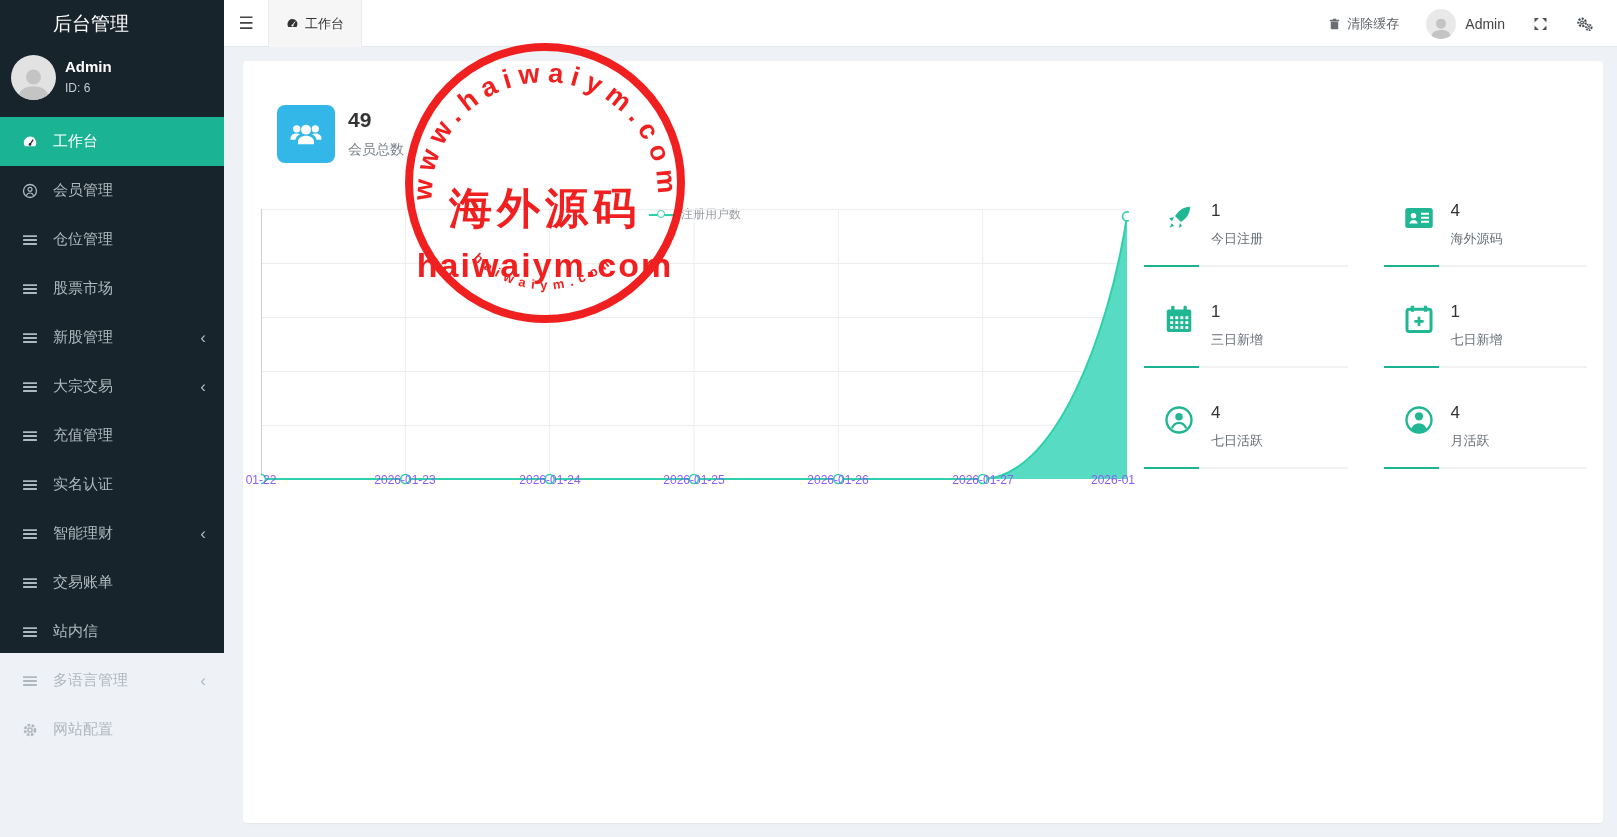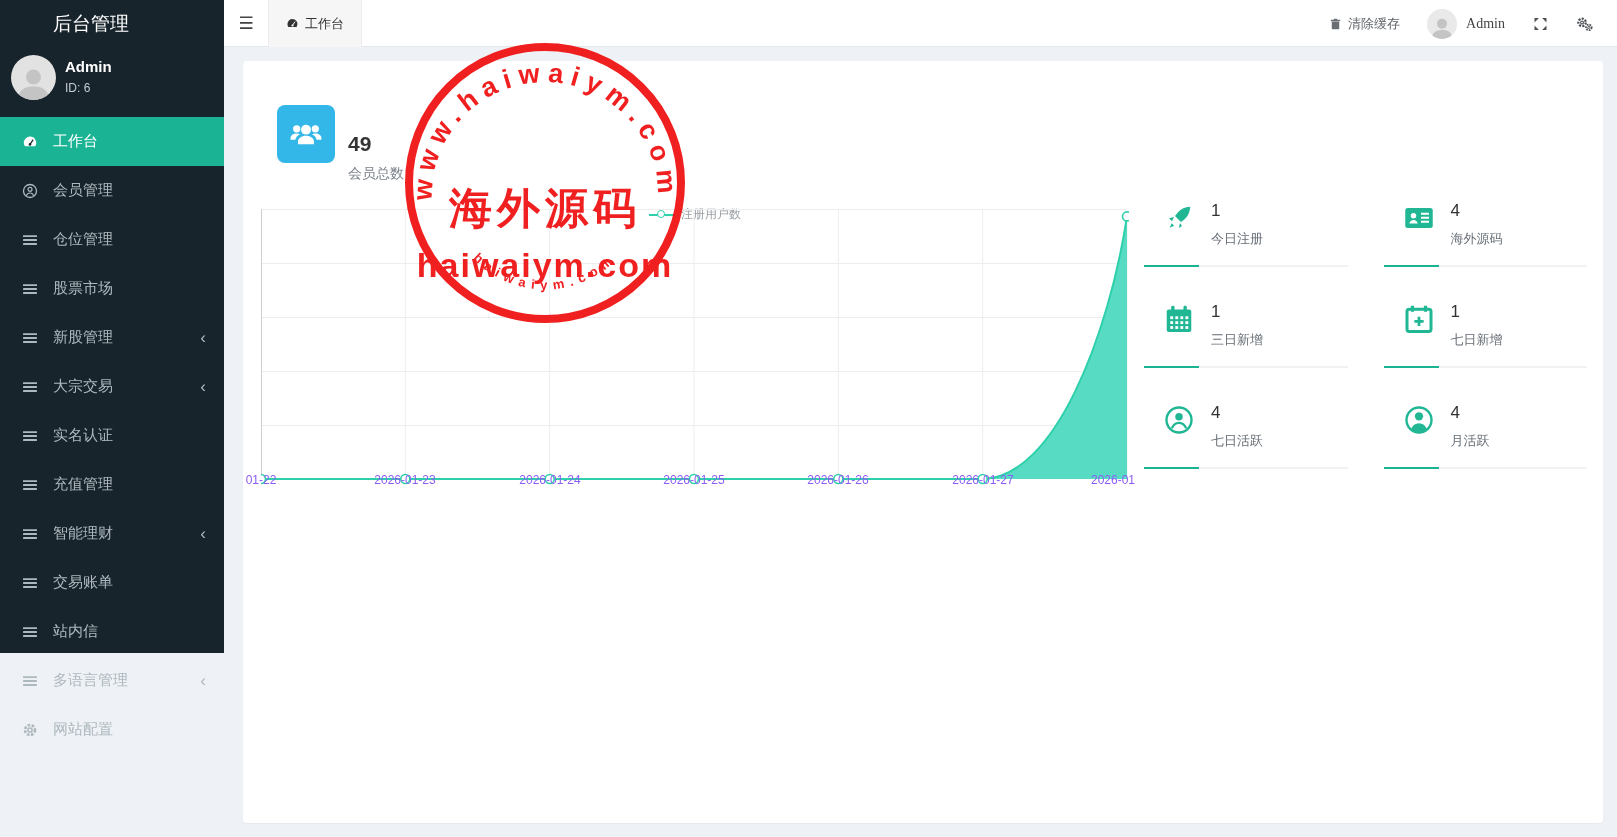--- a/index.html
+++ b/index.html
@@ -33,21 +33,21 @@
     background:#fff; border-bottom:1px solid #e4e7ea; z-index:4; }
   .hamburger { position:absolute; left:0; top:0; width:44px; height:47px;
     display:flex; align-items:center; justify-content:center; color:#444;
     font-size:17px; cursor:pointer; }
   .tb-tab { position:absolute; left:44px; top:0; height:47px; padding:0 17px;
     display:flex; align-items:center; gap:6px; background:#f6f6f6;
     border-left:1px solid #ececec; border-right:1px solid #ececec;
     color:#333; font-size:13px; cursor:pointer; }
   .tb-tab svg { width:13px; height:13px; color:#333; }
   .tb-right { position:absolute; right:0; top:0; height:47px; display:flex;
-    align-items:center; gap:27px; padding-right:24px;font-family:Liberation Serif, serif; }
+    align-items:center; gap:27px; padding-right:24px; }
   .tb-clear { display:flex; align-items:center; gap:6px; color:#5f6368;
     font-size:13px; cursor:pointer; }
   .tb-clear svg { width:13px; height:14px; color:#6b6f73; }
   .tb-user { display:flex; align-items:center; gap:9px; cursor:pointer; }
   .tb-avatar { width:30px; height:30px; border-radius:50%; background:#e9e9e9;
     overflow:hidden; }
   .tb-avatar svg { width:30px; height:30px; margin-top:4px; }
   .tb-username { color:#444; font-size:14px; }
   .tb-ic { width:17px; height:16px; color:#4a4f54; cursor:pointer; }
   .tb-ic svg { width:100%; height:100%; }
@@ -56,21 +56,21 @@
   .content { position:absolute; left:224px; top:47px; right:0; bottom:0;
     background:#eef1f5; }
   .card { position:absolute; left:19px; top:14px; right:14px; height:762px;
     background:#fff; border-radius:4px; box-shadow:0 1px 2px rgba(0,0,0,.04); }
 
   
   .stat { position:absolute; left:34px; top:44px; display:flex; }
   .stat-ic { width:58px; height:58px; border-radius:8px; background:#33b7e8;
     display:flex; align-items:center; justify-content:center; }
   .stat-ic svg { width:36px; height:32px; }
-  .stat-col { margin-left:13px; padding-top:3px;margin-top:24px; }
+  .stat-col { margin-left:13px; padding-top:3px; }
   .stat-num { font-size:21px; font-weight:bold; color:#333; }
   .stat-lab { font-size:14px; color:#7b828c; margin-top:9px; }
 
   
   .chart-wrap { position:absolute; left:18px; top:146px; width:868px; height:300px;padding-left:20px; }
   .legend { position:absolute; left:50%; top:-1px; transform:translateX(-50%);
     display:flex; align-items:center; gap:6px; color:#9aa0a6; font-size:12px;
     white-space:nowrap; }
   .lg-marker { position:relative; width:26px; height:12px; }
   .lg-marker .line { position:absolute; left:0; top:5px; width:26px; height:2px;
@@ -178,31 +178,31 @@
     <span class="mi-arrow">‹</span>
   </div>
   <div class="menu-item">
     <span class="mi-icon">
         <svg viewBox="0 0 16 16" fill="currentColor">
           <rect x="1" y="3.2" width="14" height="1.9" rx=".4"></rect>
           <rect x="1" y="7.1" width="14" height="1.9" rx=".4"></rect>
           <rect x="1" y="11" width="14" height="1.9" rx=".4"></rect>
         </svg>
       </span>
+    <span class="mi-label">充值管理</span>
+  </div>
+  <div class="menu-item">
+    <span class="mi-icon">
+        <svg viewBox="0 0 16 16" fill="currentColor">
+          <rect x="1" y="3.2" width="14" height="1.9" rx=".4"></rect>
+          <rect x="1" y="7.1" width="14" height="1.9" rx=".4"></rect>
+          <rect x="1" y="11" width="14" height="1.9" rx=".4"></rect>
+        </svg>
+      </span>
     <span class="mi-label">实名认证</span>
-  </div>
-  <div class="menu-item">
-    <span class="mi-icon">
-        <svg viewBox="0 0 16 16" fill="currentColor">
-          <rect x="1" y="3.2" width="14" height="1.9" rx=".4"></rect>
-          <rect x="1" y="7.1" width="14" height="1.9" rx=".4"></rect>
-          <rect x="1" y="11" width="14" height="1.9" rx=".4"></rect>
-        </svg>
-      </span>
-    <span class="mi-label">充值管理</span>
   </div>
   <div class="menu-item">
     <span class="mi-icon">
         <svg viewBox="0 0 16 16" fill="currentColor">
           <rect x="1" y="3.2" width="14" height="1.9" rx=".4"></rect>
           <rect x="1" y="7.1" width="14" height="1.9" rx=".4"></rect>
           <rect x="1" y="11" width="14" height="1.9" rx=".4"></rect>
         </svg>
       </span>
     <span class="mi-label">智能理财</span>

